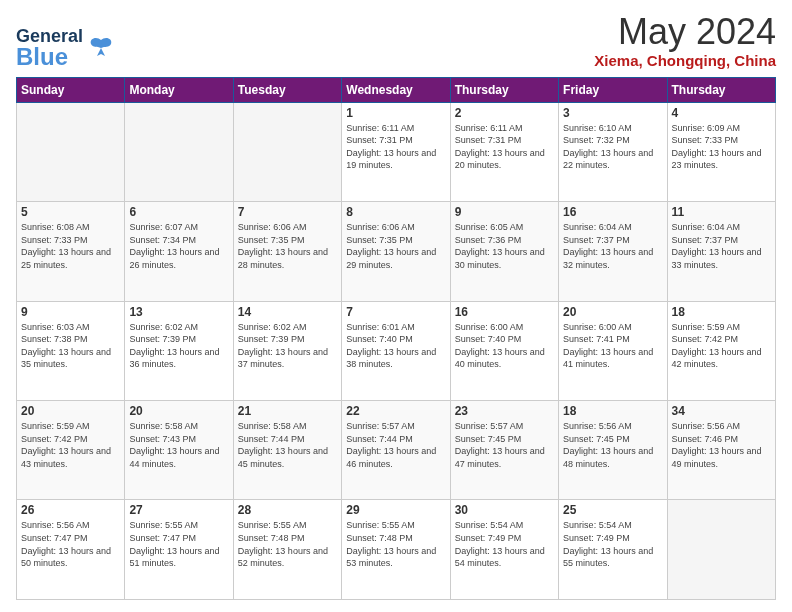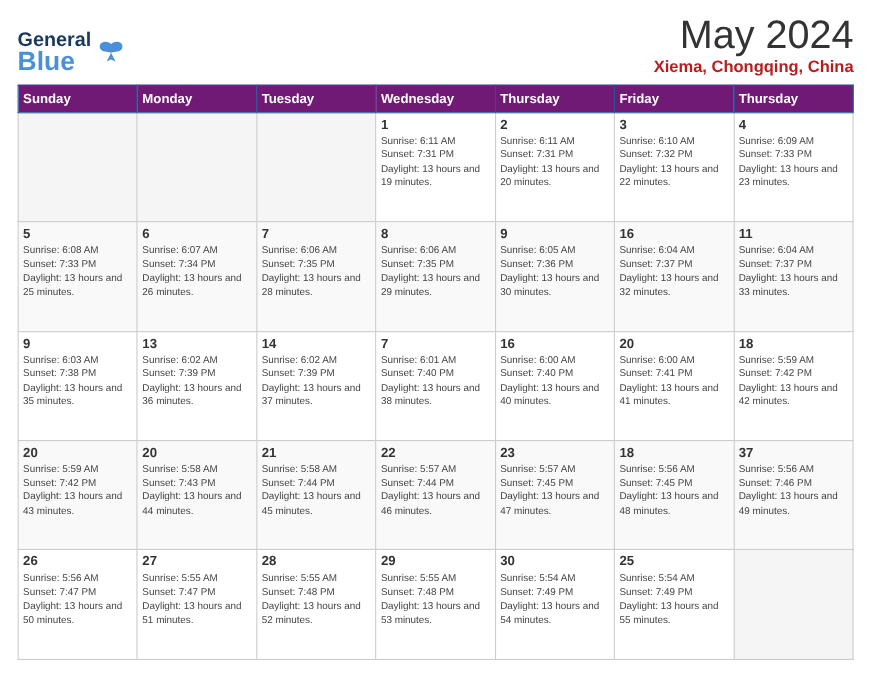--- a/index.html
+++ b/index.html
@@ -222,21 +222,21 @@
           </td>
           <td>
             <span class="day-number">23</span>
             <div class="day-info">Sunrise: 5:57 AM<br>Sunset: 7:45 PM<br>Daylight: 13 hours and 47 minutes.</div>
           </td>
           <td>
             <span class="day-number">18</span>
             <div class="day-info">Sunrise: 5:56 AM<br>Sunset: 7:45 PM<br>Daylight: 13 hours and 48 minutes.</div>
           </td>
           <td>
-            <span class="day-number">37</span>
+            <span class="day-number">34</span>
             <div class="day-info">Sunrise: 5:56 AM<br>Sunset: 7:46 PM<br>Daylight: 13 hours and 49 minutes.</div>
           </td>
         </tr>
         <tr>
           <td>
             <span class="day-number">26</span>
             <div class="day-info">Sunrise: 5:56 AM<br>Sunset: 7:47 PM<br>Daylight: 13 hours and 50 minutes.</div>
           </td>
           <td>
             <span class="day-number">27</span>

